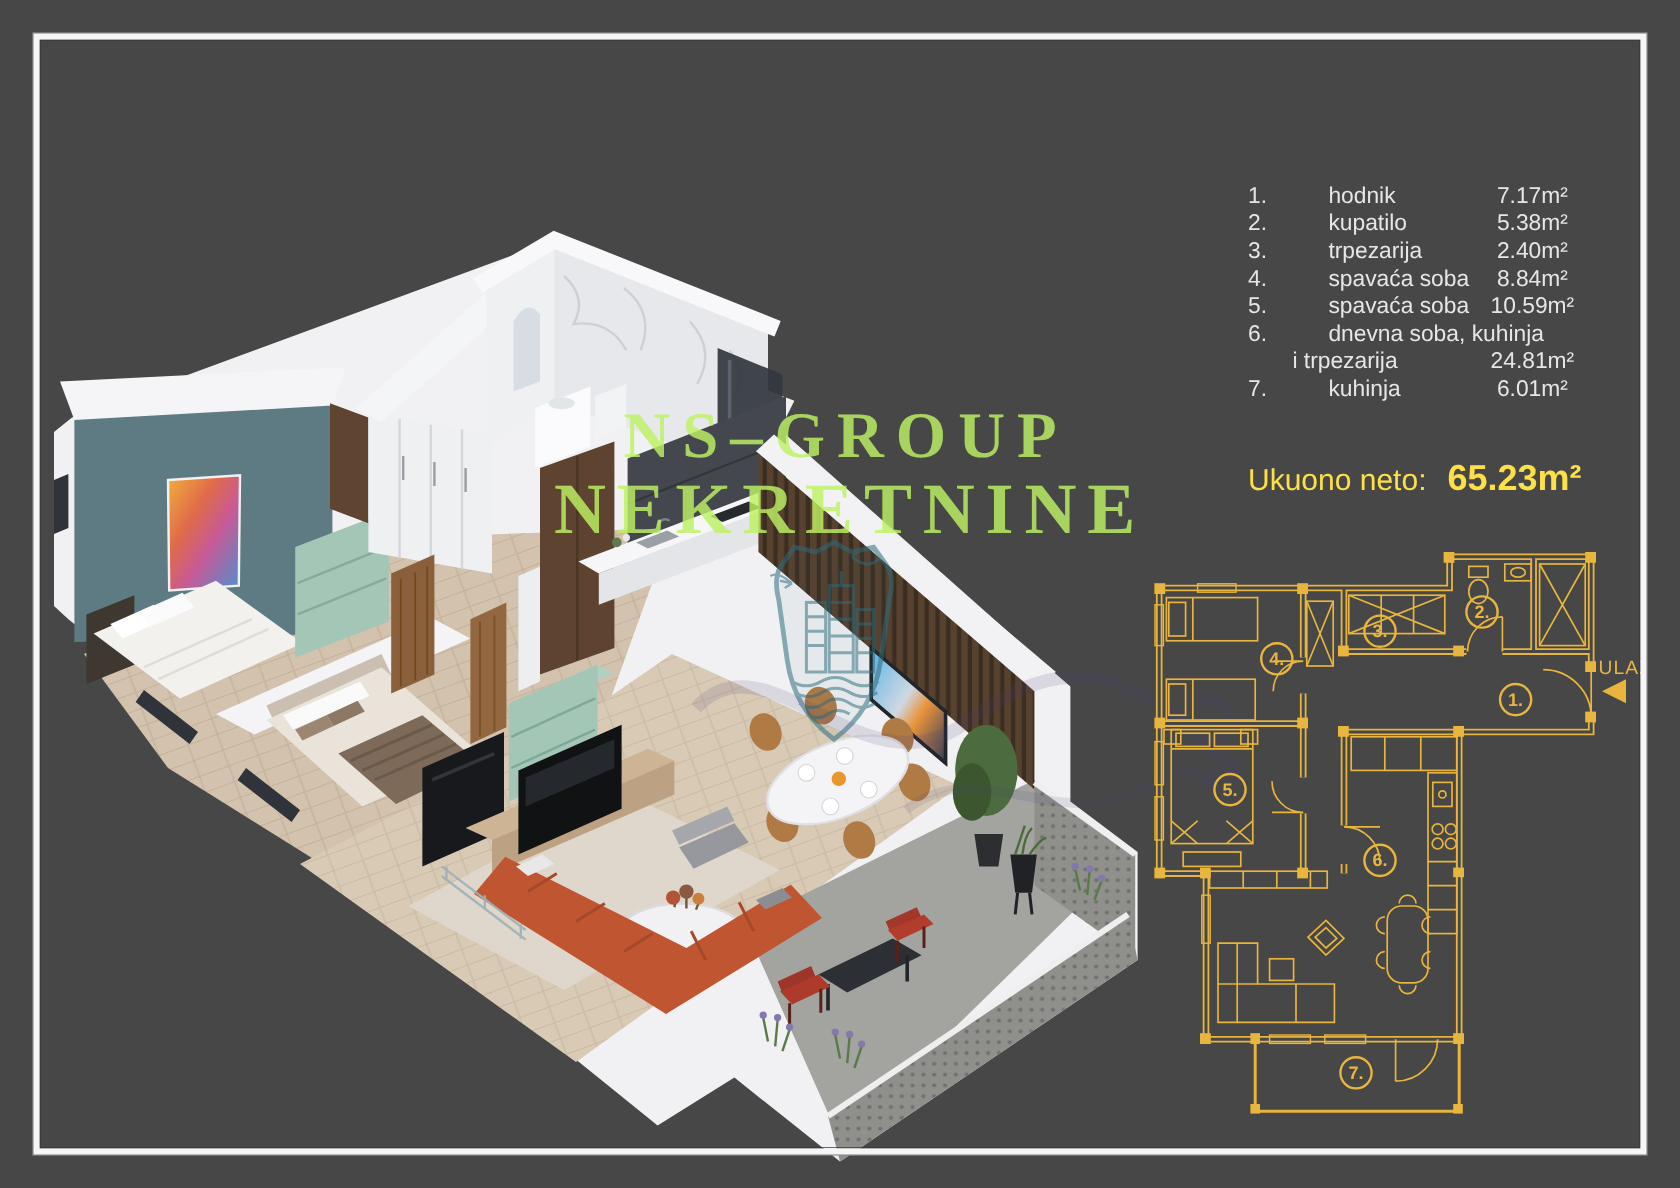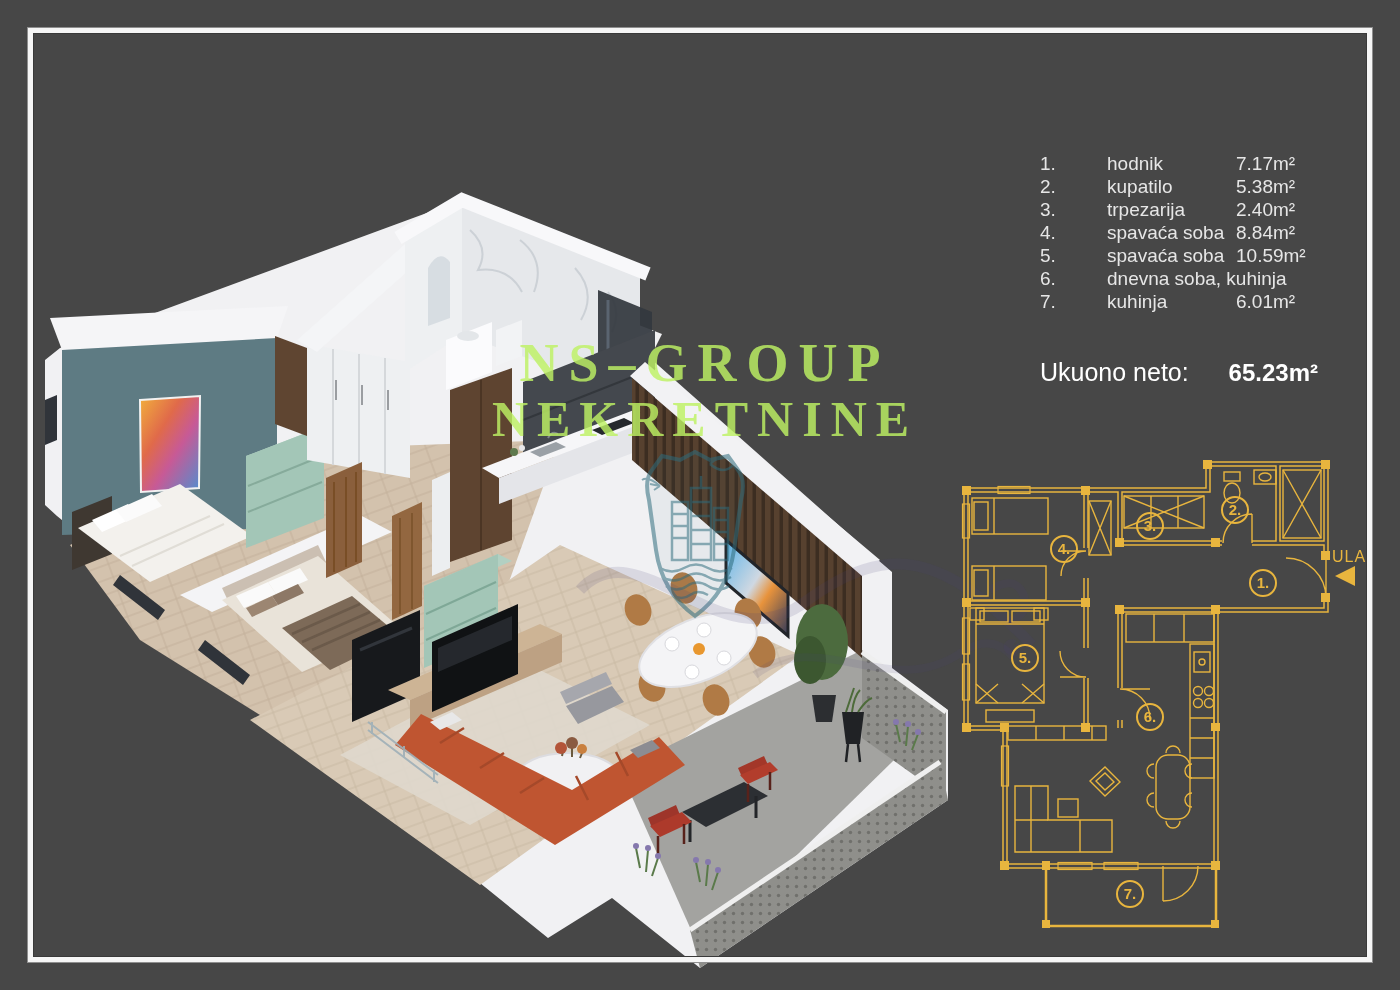--- a/index.html
+++ b/index.html
@@ -5,32 +5,32 @@
   html,body{margin:0;padding:0;background:#2e2e2e;}
   .canvas{position:relative;width:1400px;height:990px;background:#474747;overflow:hidden;
           font-family:"Liberation Sans","DejaVu Sans",sans-serif;}
   .frame{position:absolute;left:28px;top:28px;right:28px;bottom:28px;
          border:5px solid #f6f6f6;box-shadow:0 0 0 1px #8f8f8f, inset 0 0 0 1px #3a3a3a;}
   
   .legend{position:absolute;left:1040px;top:152px;width:278px;color:#e6e6e6;}
   .lrow{display:flex;line-height:23px;font-size:19px;}
   .lnum{width:27px;flex:none;}
   .lname{flex:1;white-space:nowrap;margin-left:40px;}
-  .larea{flex:none;min-width:82px;text-align:left;}
+  .larea{flex:none;min-width:82px;text-align:center;}
   .lrow2{display:flex;line-height:23px;font-size:19px;}
   .lname2{flex:1;padding-left:10px;white-space:nowrap;}
-  .total{display:flex;align-items:baseline;margin-top:14px;color:#ffffff;text-align:right;}
+  .total{display:flex;align-items:baseline;margin-top:14px;color:#fde047;text-align:right;}
   .tlabel{font-size:25px;}
-  .tval{margin-left:auto;font-size:24px;font-weight:bold;margin-top:32px;}
+  .tval{margin-left:auto;font-size:30px;font-weight:bold;margin-top:32px;}
   
   .wm{position:absolute;left:455px;top:336px;width:500px;text-align:center;
       color:#bef264;opacity:.82;pointer-events:none;
       font-family:"Liberation Serif","DejaVu Serif",serif;font-weight:bold;}
   .wm1{font-size:54px;letter-spacing:10px;line-height:1;}
-  .wm2{font-size:50px;letter-spacing:9px;line-height:1;margin-top:4px;}
+  .wm2{font-size:60px;letter-spacing:9px;line-height:1;margin-top:4px;text-align:right;}
   .emblem{position:absolute;left:560px;top:430px;pointer-events:none;}
   .r3d{position:absolute;left:0;top:0;}
   .p2d{position:absolute;left:958px;top:448px;}
   svg text{font-family:"Liberation Sans","DejaVu Sans",sans-serif;}
 </style>
 </head>
 <body>
 
 <div class="canvas">
 
@@ -294,20 +294,25 @@
     </div>
     <div class="lrow">
       <span class="lnum">5.</span>
       <span class="lname">spavaća soba</span>
       <span class="larea">10.59m²</span>
     </div>
     <div class="lrow">
       <span class="lnum">6.</span>
       <span class="lname">dnevna soba, kuhinja</span>
     </div>
+    <div class="lrow2">
+      <span class="lnum"></span>
+      <span class="lname2">i trpezarija</span>
+      <span class="larea">24.81m²</span>
+    </div>
     <div class="lrow">
       <span class="lnum">7.</span>
       <span class="lname">kuhinja</span>
       <span class="larea">6.01m²</span>
     </div>
     <div class="total">
       <span class="tlabel">Ukuono neto:</span>
       <span class="tval">65.23m²</span>
     </div>
   </div>

